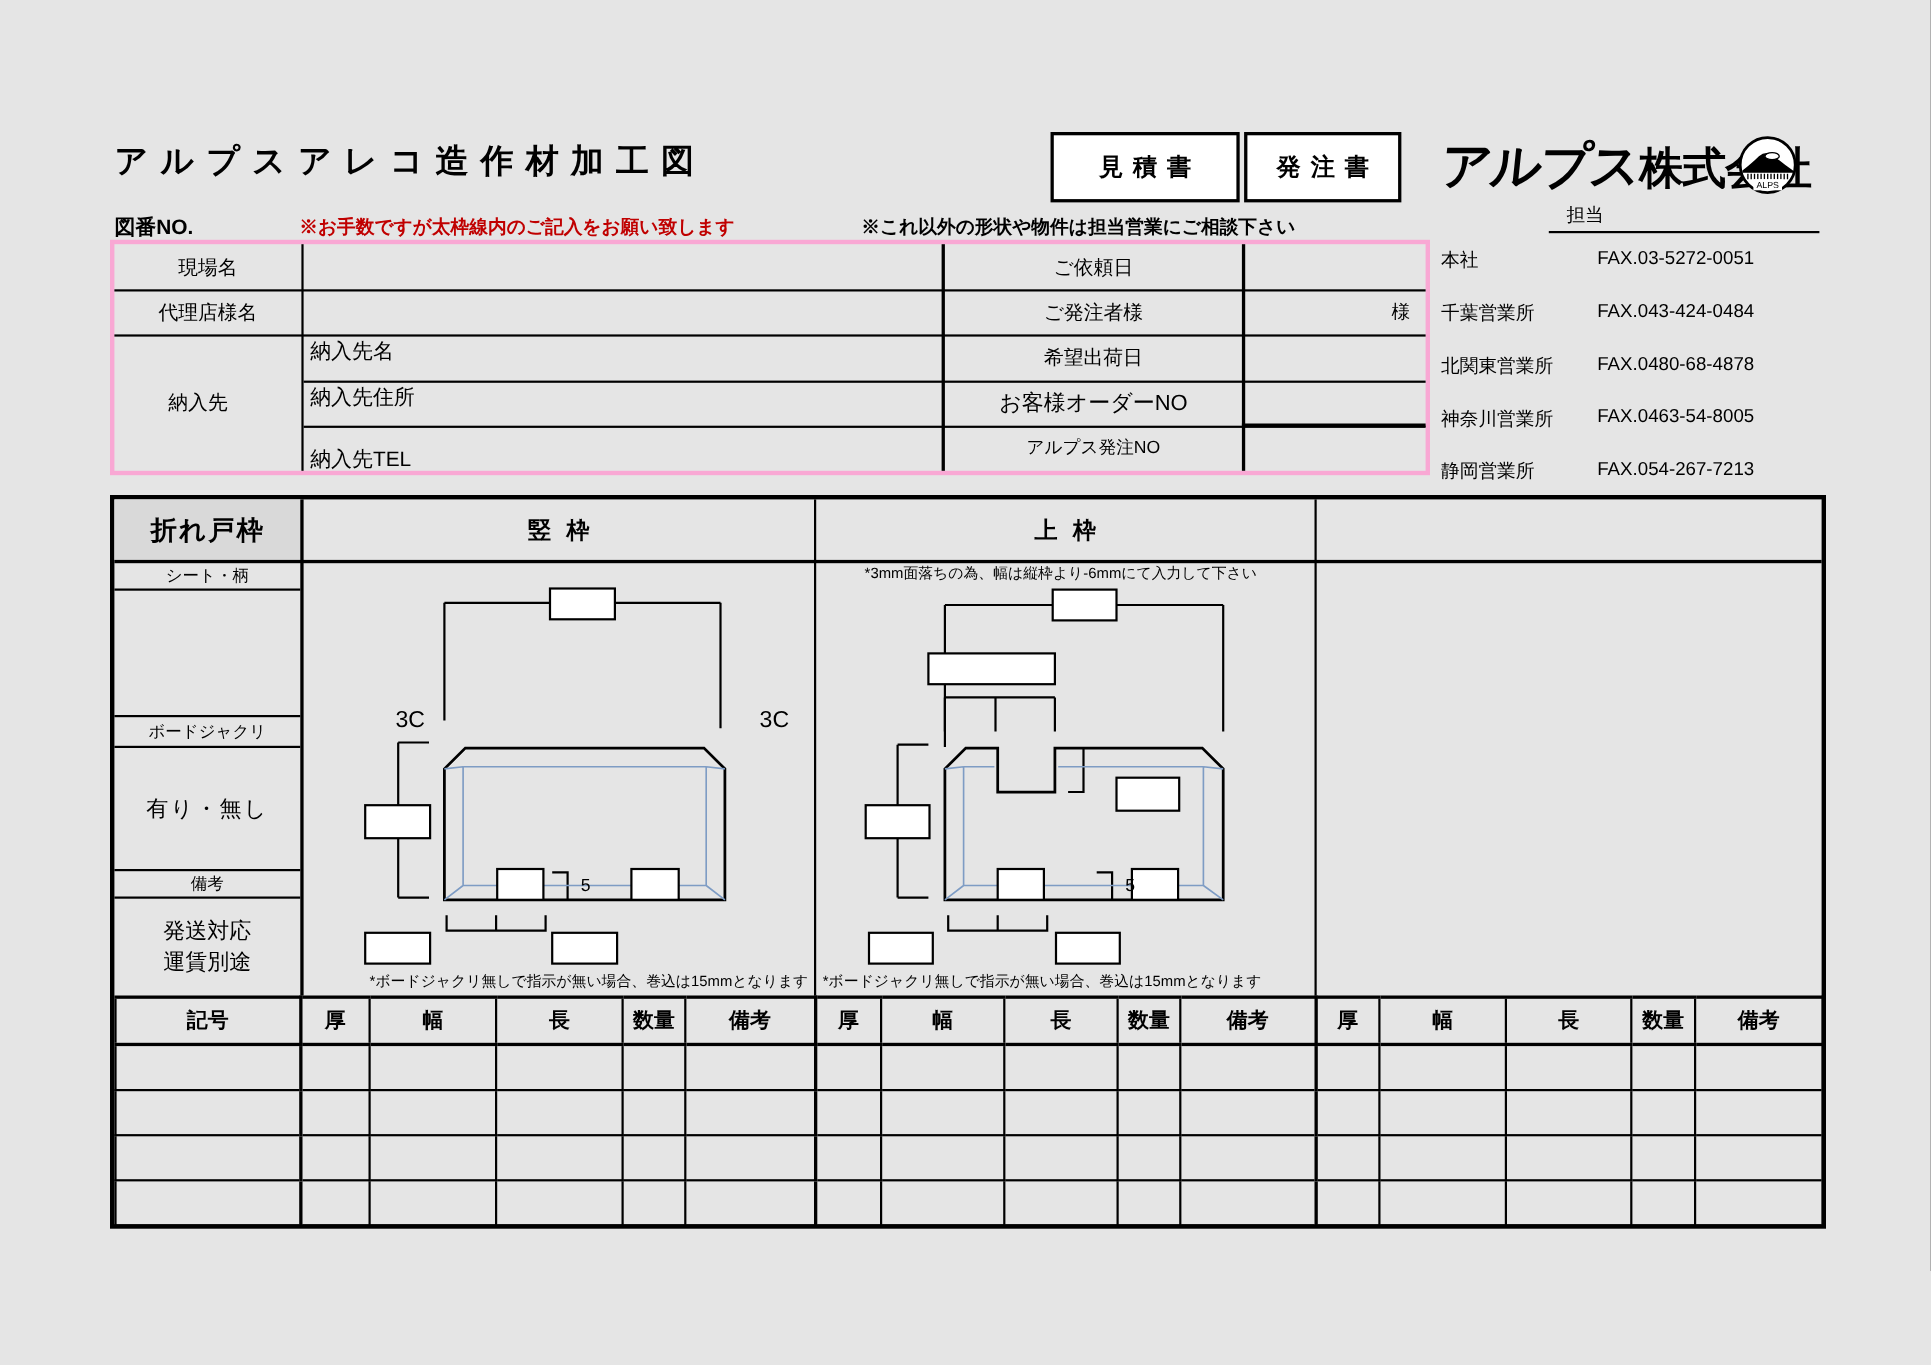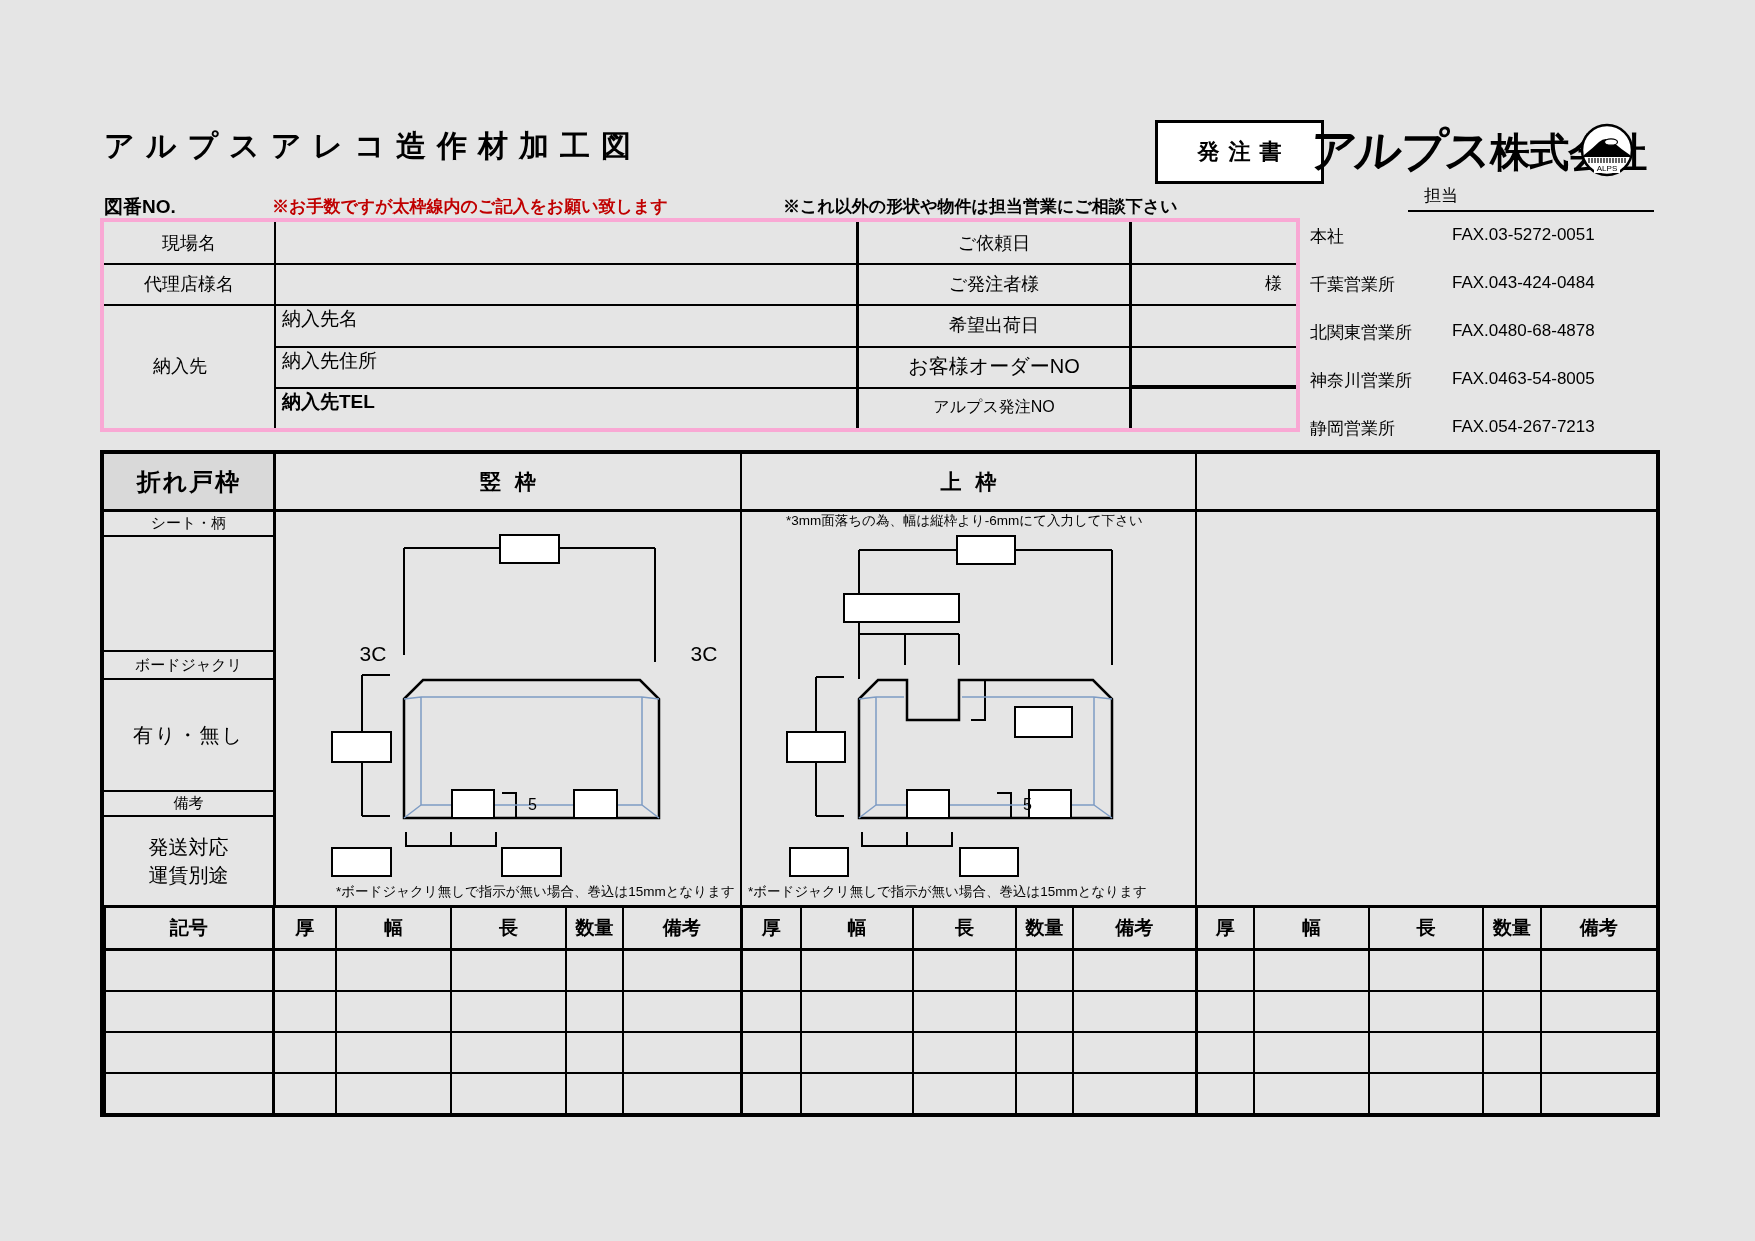--- a/index.html
+++ b/index.html
@@ -39,21 +39,24 @@
   #size-table .gb{border-right-width:3px;}
   svg text{font-family:"Liberation Sans",sans-serif;}
 </style>
 </head>
 <body>
 
 <div id="page">
 
   <div class="abs title">アルプスアレコ造作材加工図</div>
 
-  <div class="docbtn" style="left:1155px;width:169px;">
+  <div class="docbtn" style="left:955px;width:172px;">
+    <span>見積書</span>
+  </div>
+  <div class="docbtn" style="left:1131px;width:143px;">
     <span>発注書</span>
   </div>
 
   <div class="abs logo">
     <span class="kana">アルプス</span><span class="suffix">株式会社</span>
   </div>
   <svg class="abs" style="left:1580px;top:122px;" width="54" height="56" viewBox="0 0 54 56">
     <circle cx="27" cy="28" r="25" fill="#fff" stroke="#000" stroke-width="2.5"></circle>
     <path d="M4,33 Q13,26 19,20 Q26,14 33,20 Q41,27 50,33 L50,35 L4,35 Z" fill="#000"></path>
     <ellipse cx="31" cy="20" rx="6.5" ry="3.2" fill="#fff" stroke="#000" stroke-width="1.2"></ellipse>
@@ -84,21 +87,21 @@
 
     <div class="cell" style="left:172px;top:0;width:580px;height:41px;"></div>
     <div class="cell" style="left:172px;top:41px;width:580px;height:41px;"></div>
     <div class="abs" style="left:172px;top:82px;width:580px;height:42px;">
       <span class="sublbl" style="top:2px;">納入先名</span>
     </div>
     <div class="abs" style="left:172px;top:124px;width:580px;height:41px;">
       <span class="sublbl" style="top:2px;">納入先住所</span>
     </div>
     <div class="abs" style="left:172px;top:165px;width:580px;height:41px;">
-      <span class="sublbl" style="top:2px;font-weight:bold;">納入先TEL</span>
+      <span class="sublbl" style="top:18px;">納入先TEL</span>
     </div>
 
     <div class="cell lbl" style="left:755px;top:0;width:270px;height:41px;">ご依頼日</div>
     <div class="cell lbl" style="left:755px;top:41px;width:270px;height:41px;">ご発注者様</div>
     <div class="cell lbl" style="left:755px;top:82px;width:270px;height:42px;">希望出荷日</div>
     <div class="cell lbl" style="left:755px;top:124px;width:270px;height:41px;font-size:20px;">お客様オーダーNO</div>
     <div class="cell lbl" style="left:755px;top:165px;width:270px;height:41px;font-size:16px;">アルプス発注NO</div>
 
     <div class="cell" style="left:1028px;top:0;width:164px;height:41px;"></div>
     <div class="cell" style="left:1028px;top:41px;width:160px;height:41px;justify-content:flex-end;padding-right:10px;font-size:17px;">

